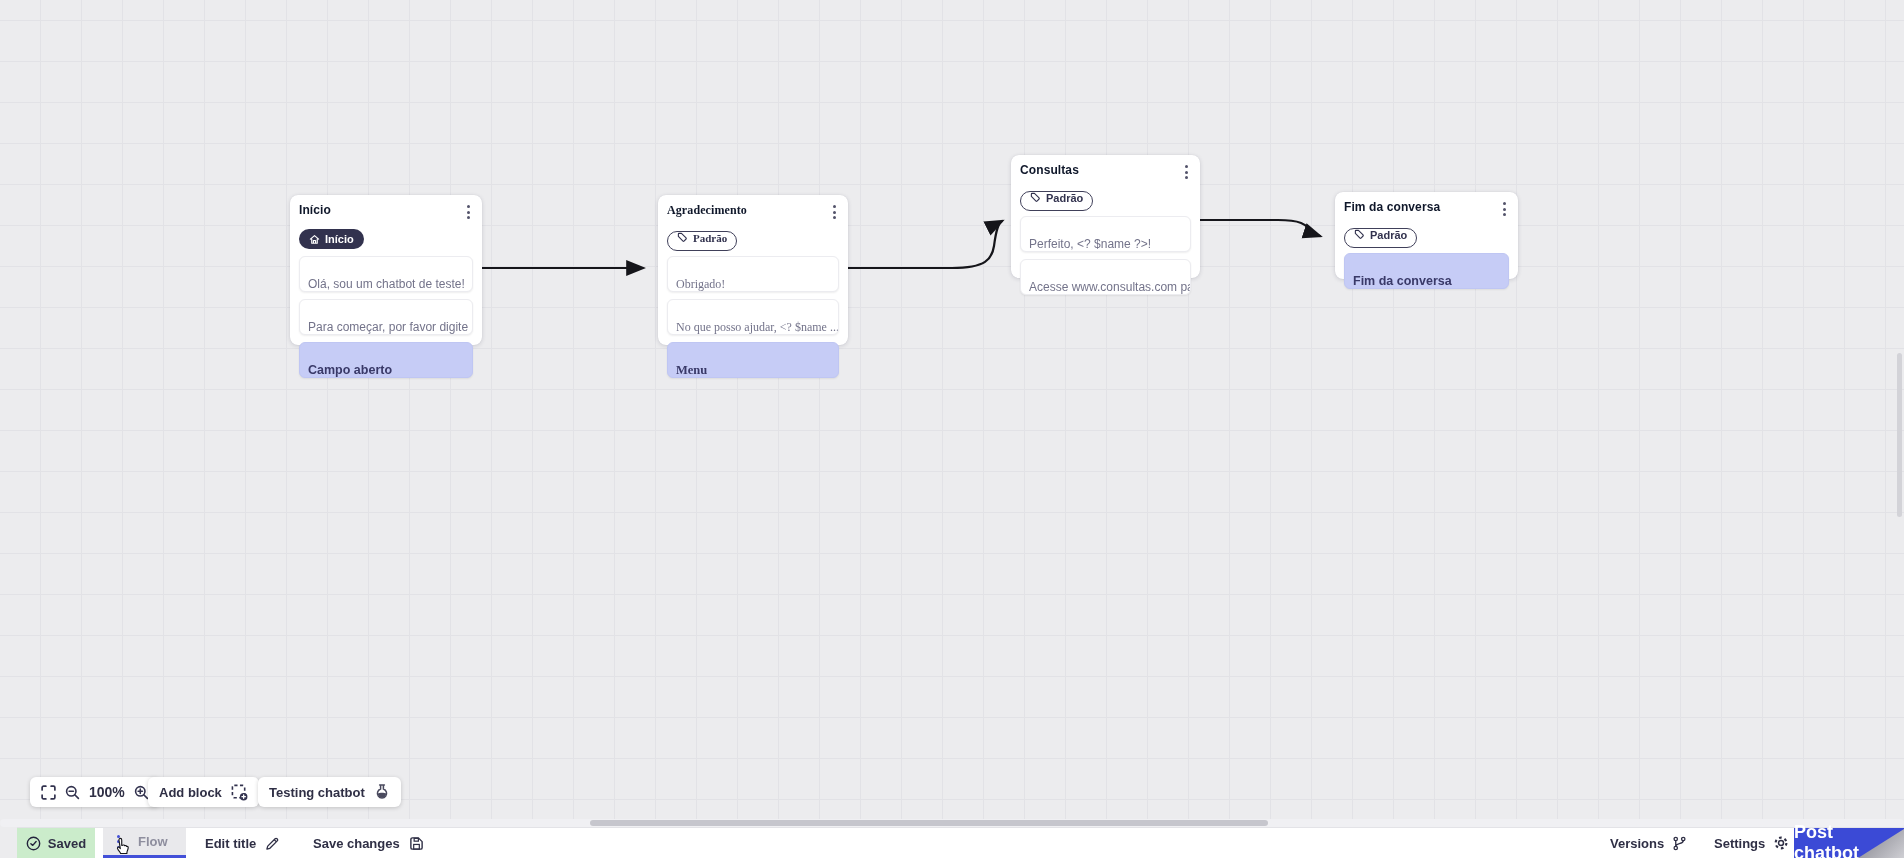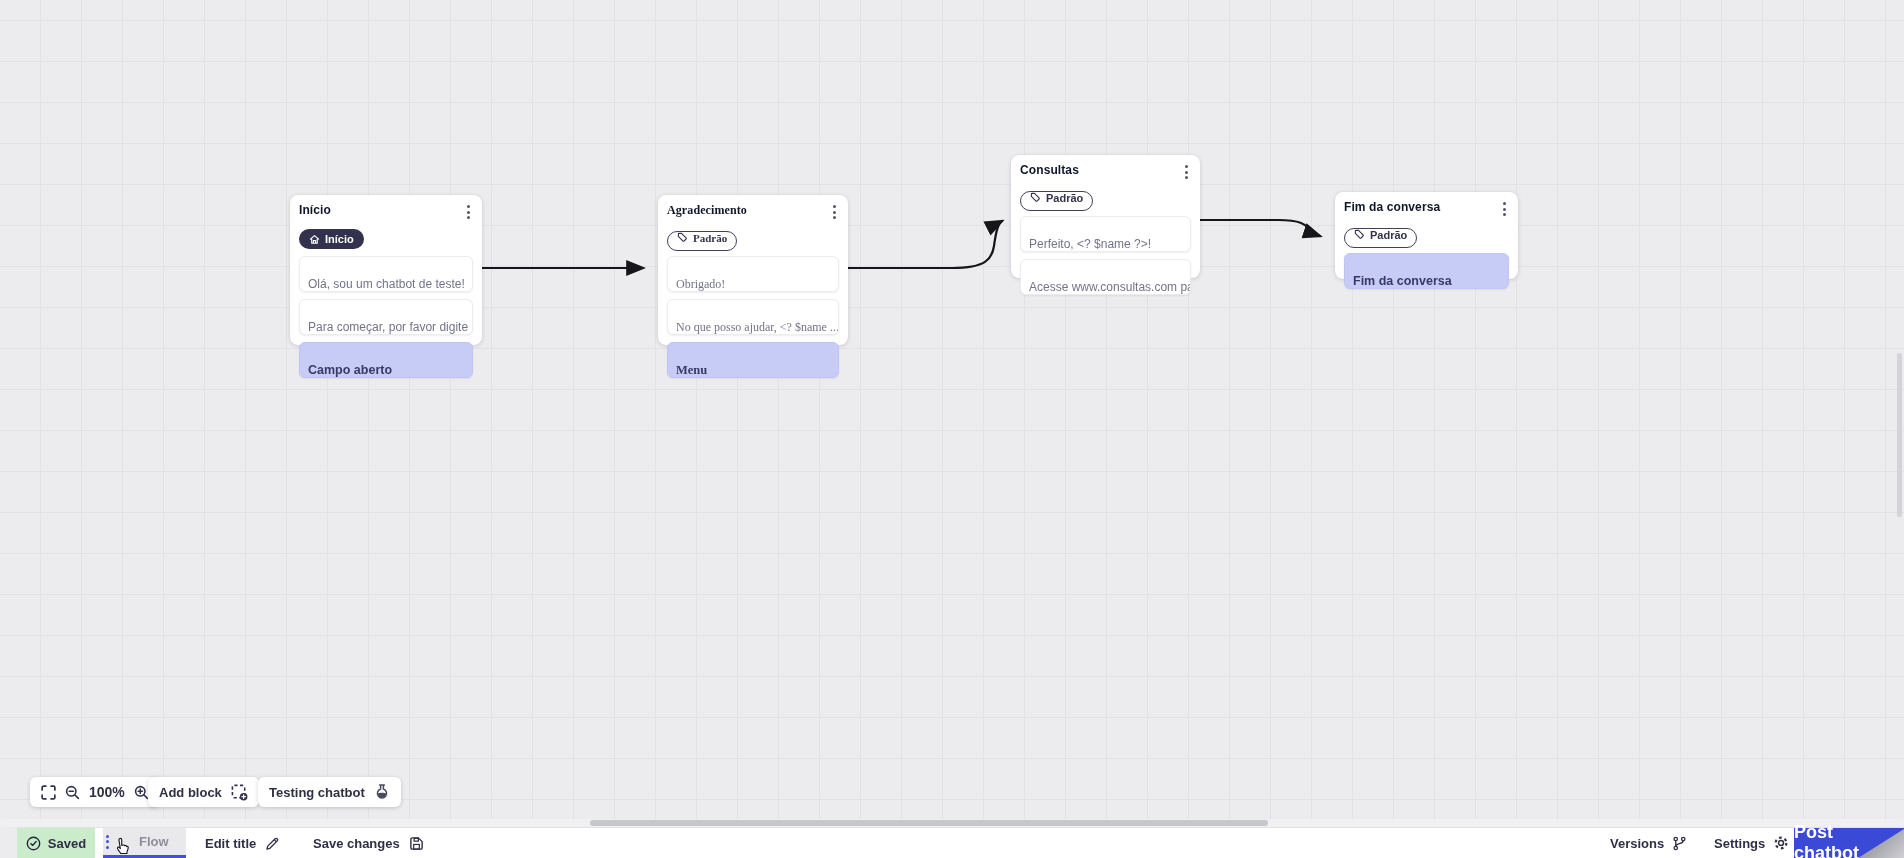--- a/index.html
+++ b/index.html
@@ -75,21 +75,21 @@
   .hscroll-thumb { position: absolute; left: 590px; top: 820px; width: 678px; height: 6px; background: #c6c6cd; border-radius: 3px; }
   .vscroll-thumb { position: absolute; left: 1897px; top: 353px; width: 5px; height: 164px; background: #d3d3d8; border-radius: 3px; }
 
   
   .bottom-bar {
     position: absolute; left: 0; top: 827px; width: 1904px; height: 31px;
     background: #fff; border-top: 1px solid #e3e3e7; margin-left: 17px;
   }
   .bb-item { position: absolute; top: 0; height: 30px; display: flex; align-items: center; font-size: 13px; font-weight: 700; color: #2f2f45; cursor: pointer; }
   .bb-saved { left: 0; width: 78px; background: #cbeccb; justify-content: center; gap: 7px; cursor: default; }
-  .bb-flow  { left: 86px; width: 83px; background: #e9e9ec; border-bottom: 3px solid #4350d8; gap: 27px; }
+  .bb-flow  { left: 86px; width: 83px; background: #e9e9ec; border-bottom: 3px solid #4350d8; padding-left: 11px; gap: 15px; }
   .bb-flow .flow-label { color: #8e8e9e; font-weight: 700; }
   .bb-flow .dots i { background: #4350d8; }
   .bb-edit  { left: 188px; gap: 9px; }
   .bb-save  { left: 296px; gap: 9px; }
   .bb-versions { left: 1593px; gap: 8px; }
   .bb-settings { left: 1697px; gap: 8px; }
   .bb-post {
     left: 1777px; width: 127px; background: #3b4ad6; color: #fff;
     justify-content: center; gap: 8px; font-size: 18px; font-weight: 700;
   }

